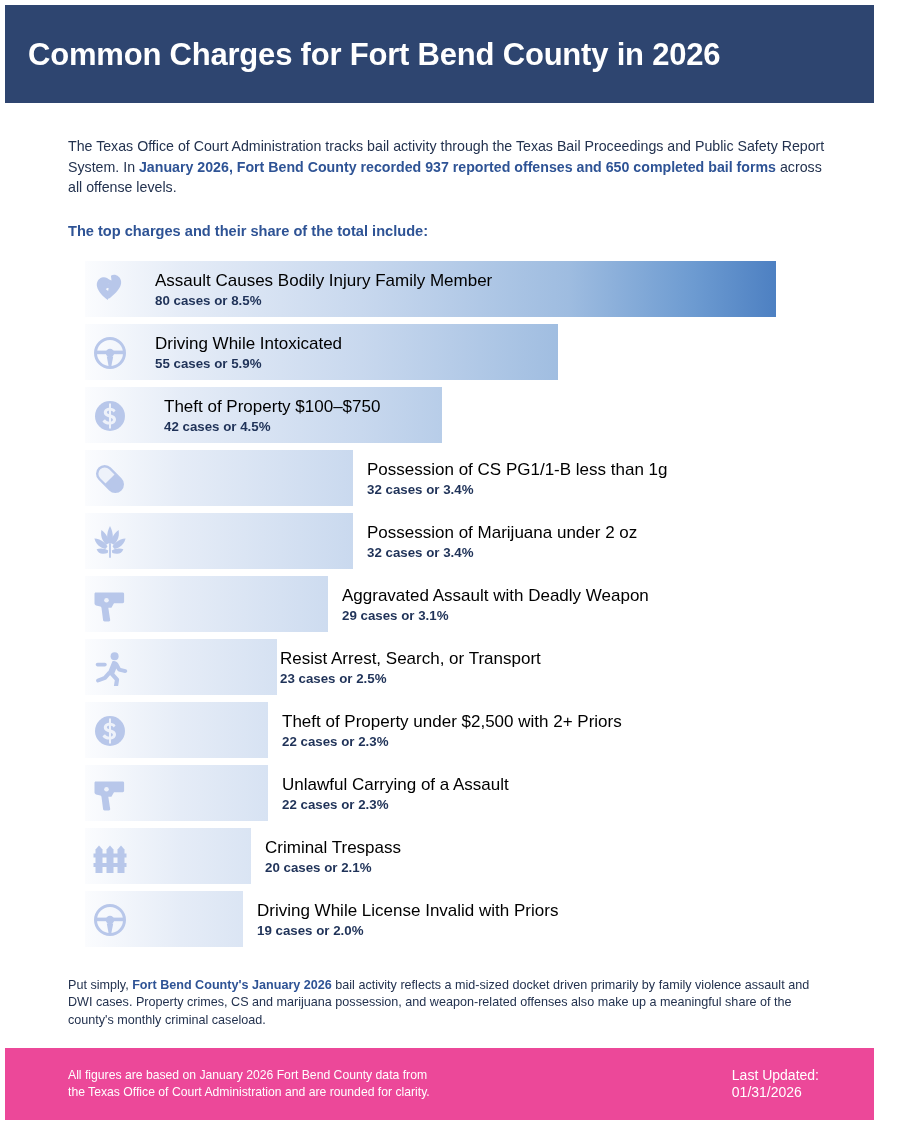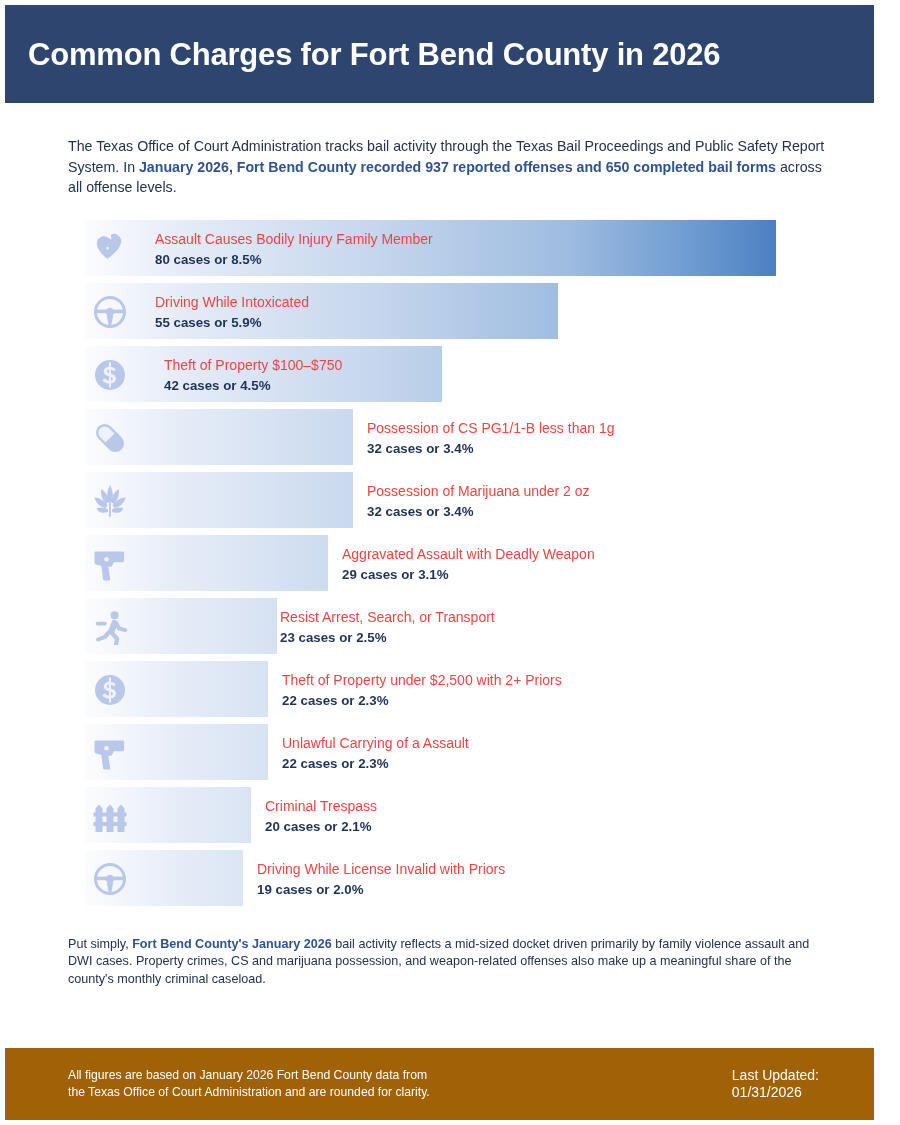--- a/index.html
+++ b/index.html
@@ -94,22 +94,22 @@
     z-index: 3;
   }
   .bar-icon svg { display: block; width: 40px; height: 40px; }
   .bar-text {
     position: absolute;
     top: 11px;
     z-index: 3;
     white-space: nowrap;
   }
   .bar-label {
-    font-size: 14px;
-    color: #ef4444;
+    font-size: 17px;
+    color: #000000;
     line-height: 17px;
   }
   .bar-value {
     font-size: 13.3px;
     font-weight: bold;
     color: #1f3258;
     line-height: 17px;
     margin-top: 3px;
   }
 
@@ -124,21 +124,21 @@
   }
   .closing .hl { color: #2e5395; font-weight: bold; }
 
   
   .footer-band {
     position: absolute;
     left: 5px;
     right: 6px;
     bottom: 5px;
     height: 72px;
-    background: #a16207;
+    background: #ec4899;
     display: flex;
     align-items: center;
     justify-content: space-between;
     padding: 0 55px 0 63px;
     box-sizing: border-box;
   }
   .footer-left {
     color: #ffffff;
     font-size: 12.2px;
     line-height: 17px;
@@ -156,20 +156,21 @@
 <div class="page">
 
   <div class="header-band">
     <div class="header-title">Common Charges for Fort Bend County in 2026</div>
   </div>
 
   <div class="content">
 
     <p class="intro"><span>The Texas Office of Court Administration tracks bail activity through the Texas Bail Proceedings and Public Safety Report System. In </span><span class="hl">January 2026, Fort Bend County recorded 937 reported offenses and 650 completed bail forms</span><span> across all offense levels.</span></p>
 
+    <div class="section-heading">The top charges and their share of the total include:</div>
 
     <div class="bars" id="bars-container">
         <div class="bar-row">
           <div class="bar-fill" style="width: 691px; background-size: 691px 100%;"></div>
           <div class="bar-icon">
             <svg viewBox="0 0 40 40">
               <path d="M19.6 10.2c-2-2.6-5-3.6-7.8-2.6C8.1 8.9 6.2 12.6 7 16.4c1.1 5.3 6.2 10.1 10.9 13.7l1.4-8.1-3.6-3 4.6-2.6-2-3.5 4.3 1.6z" fill="#b8c7ea"></path>
               <path d="M21.4 10.4l-3.5-1.3 1.9 3.3-4.9 2.8 3.7 3.1-1.6 9.3c.6.4 1.1.8 1.6 1.2.6-.4 1.2-.9 1.9-1.4 4.6-3.6 9.4-8.3 10.5-13.4.8-3.8-1.1-7.5-4.8-8.8-1.8-.6-3.7-.4-5.3.6l.5 3.6z" fill="#b8c7ea"></path>
             </svg>
           </div>

